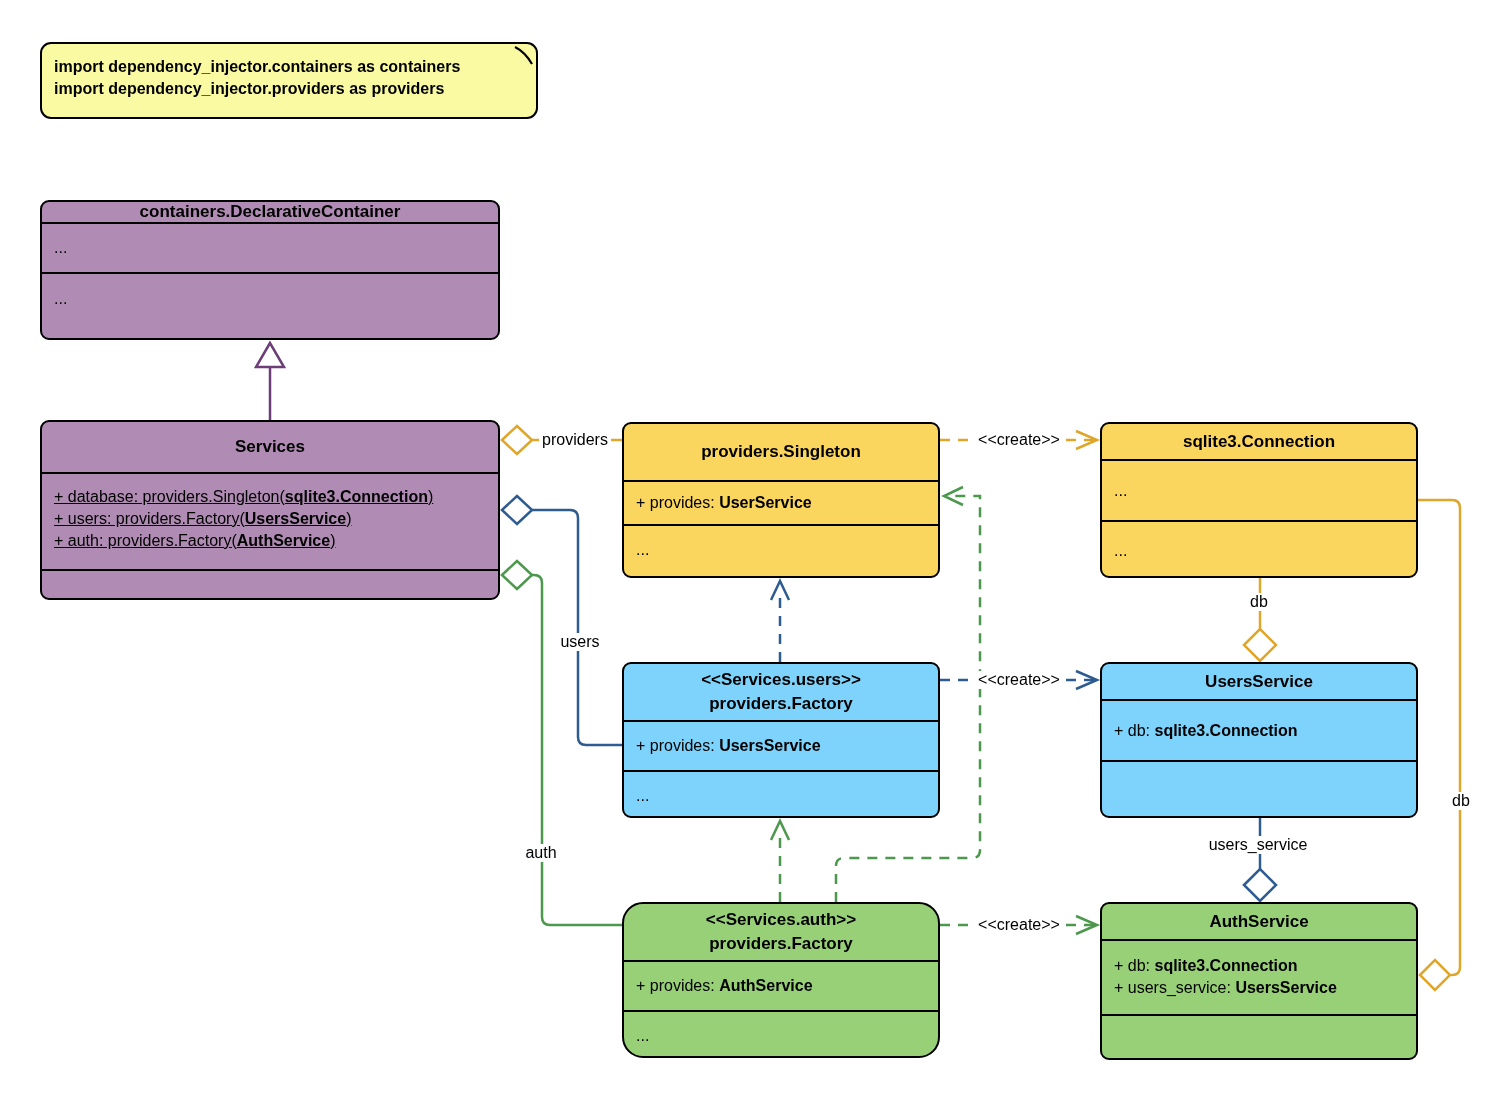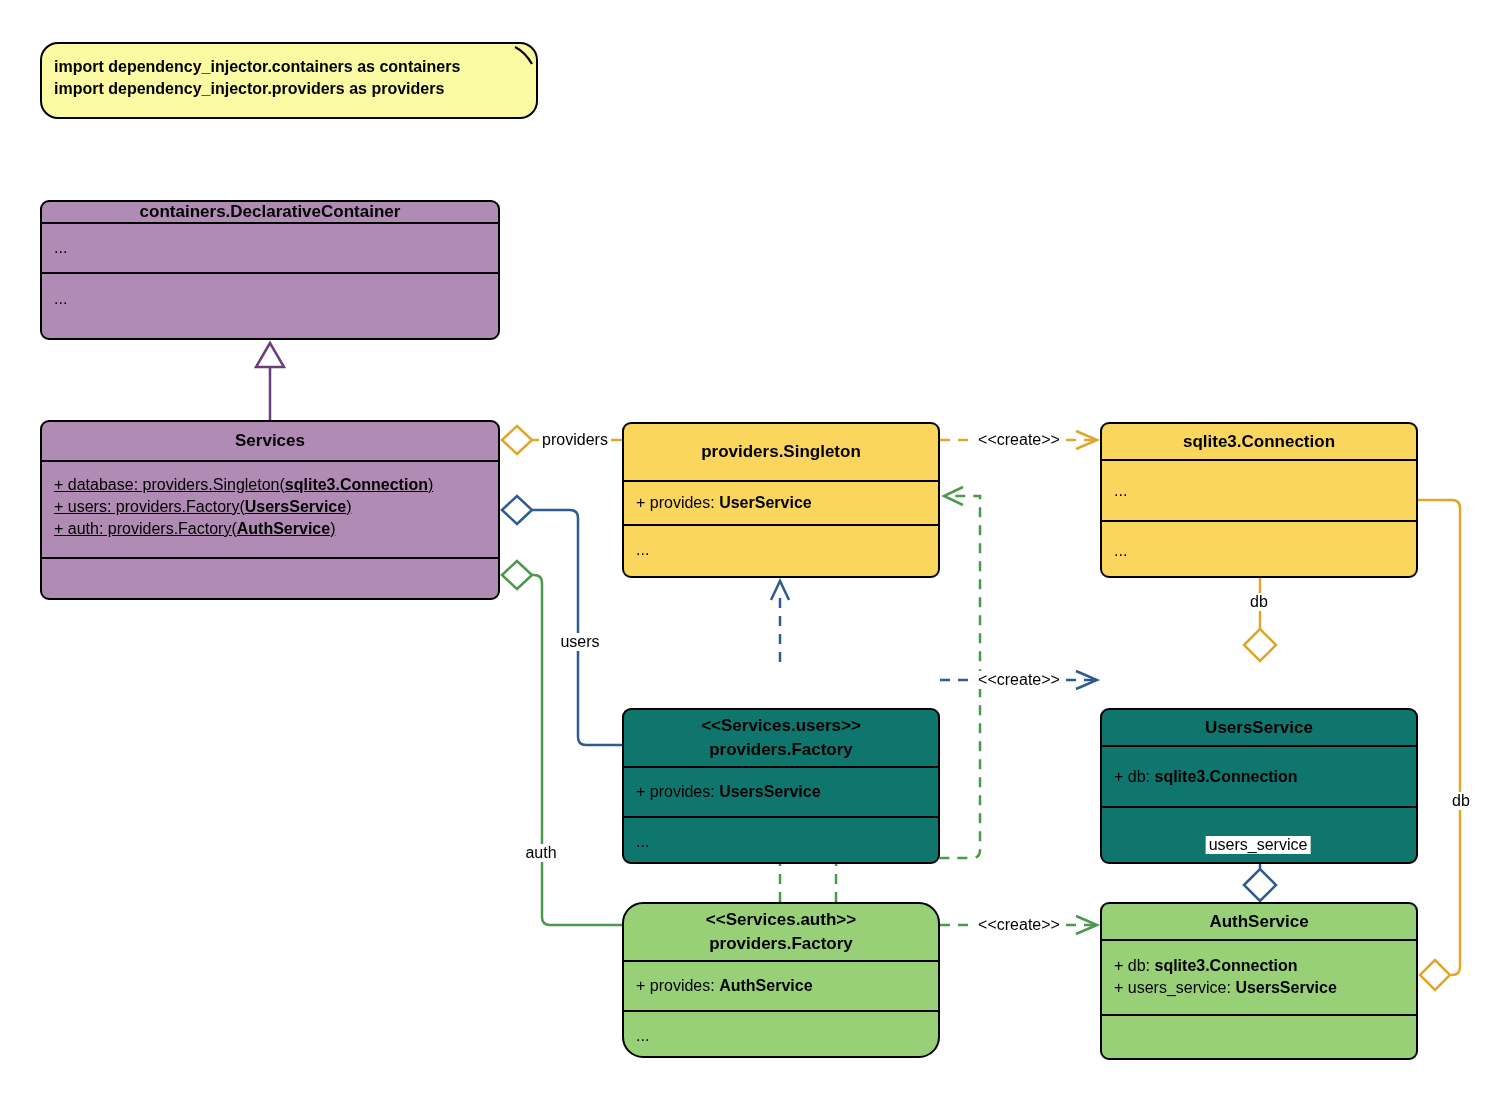--- a/index.html
+++ b/index.html
@@ -15,31 +15,31 @@
   .w-yellow { stroke:#DEA62B; stroke-width:2.5; fill:none; }
   .dia-yellow { fill:#ffffff; stroke:#DEA62B; stroke-width:2.5; }
   .w-blue { stroke:#2E5C90; stroke-width:2.5; fill:none; }
   .dia-blue { fill:#ffffff; stroke:#2E5C90; stroke-width:2.5; }
   .w-green { stroke:#4C984C; stroke-width:2.5; fill:none; }
   .dia-green { fill:#ffffff; stroke:#4C984C; stroke-width:2.5; }
   .dash { stroke-dasharray:10 8; }
   
   .note {
     position:absolute; left:40px; top:42px; width:498px; height:77px;
-    background:#FAFAA2; border:2px solid #000; border-radius:18px;
+    background:#FAFAA2; border:2px solid #000; border-radius:11px;
     font-weight:bold; font-size:16px; line-height:22px; padding:12px 12px;
   }
   .note .fold { position:absolute; top:1px; right:1px; }
   
   .uml {
     position:absolute; border:2px solid #000; border-radius:9px; overflow:hidden;
   }
   .purple { background:#B08CB4; }
   .yellow { background:#FBD65F; }
-  .blue   { background:#0f766e;margin-top:46px; }
+  .blue   { background:#7dd3fc; }
   .green  { background:#98D078; }
   .sec { border-top:2px solid #000; }
   .sec:first-child { border-top:none; }
   .title {
     font-weight:bold; font-size:17px; text-align:center;
     display:flex; flex-direction:column; justify-content:center; line-height:24px;
   }
   .attrs { font-size:16px; padding:12px 12px; line-height:22px; }
   .mid { font-size:16px; padding:0 12px; display:flex; align-items:center; }
   .u { text-decoration:underline; }
@@ -135,21 +135,21 @@
   </div>
   <div class="sec mid" style="height:50px">
     <span>...</span>
   </div>
   <div class="sec mid" style="height:52px">
     <span>...</span>
   </div>
 </div>
 
 <div class="uml purple" style="left:40px; top:420px; width:460px; height:180px;">
-  <div class="sec title" style="height:38px">
+  <div class="sec title" style="height:50px">
     <span>Services</span>
   </div>
   <div class="sec attrs" style="height:97px">
     <div class="u"><span>+ database: providers.Singleton(</span><b>sqlite3.Connection</b><span>)</span></div>
     <div class="u"><span>+ users: providers.Factory(</span><b>UsersService</b><span>)</span></div>
     <div class="u"><span>+ auth: providers.Factory(</span><b>AuthService</b><span>)</span></div>
   </div>
   <div class="sec" style="height:45px"></div>
 </div>
 

